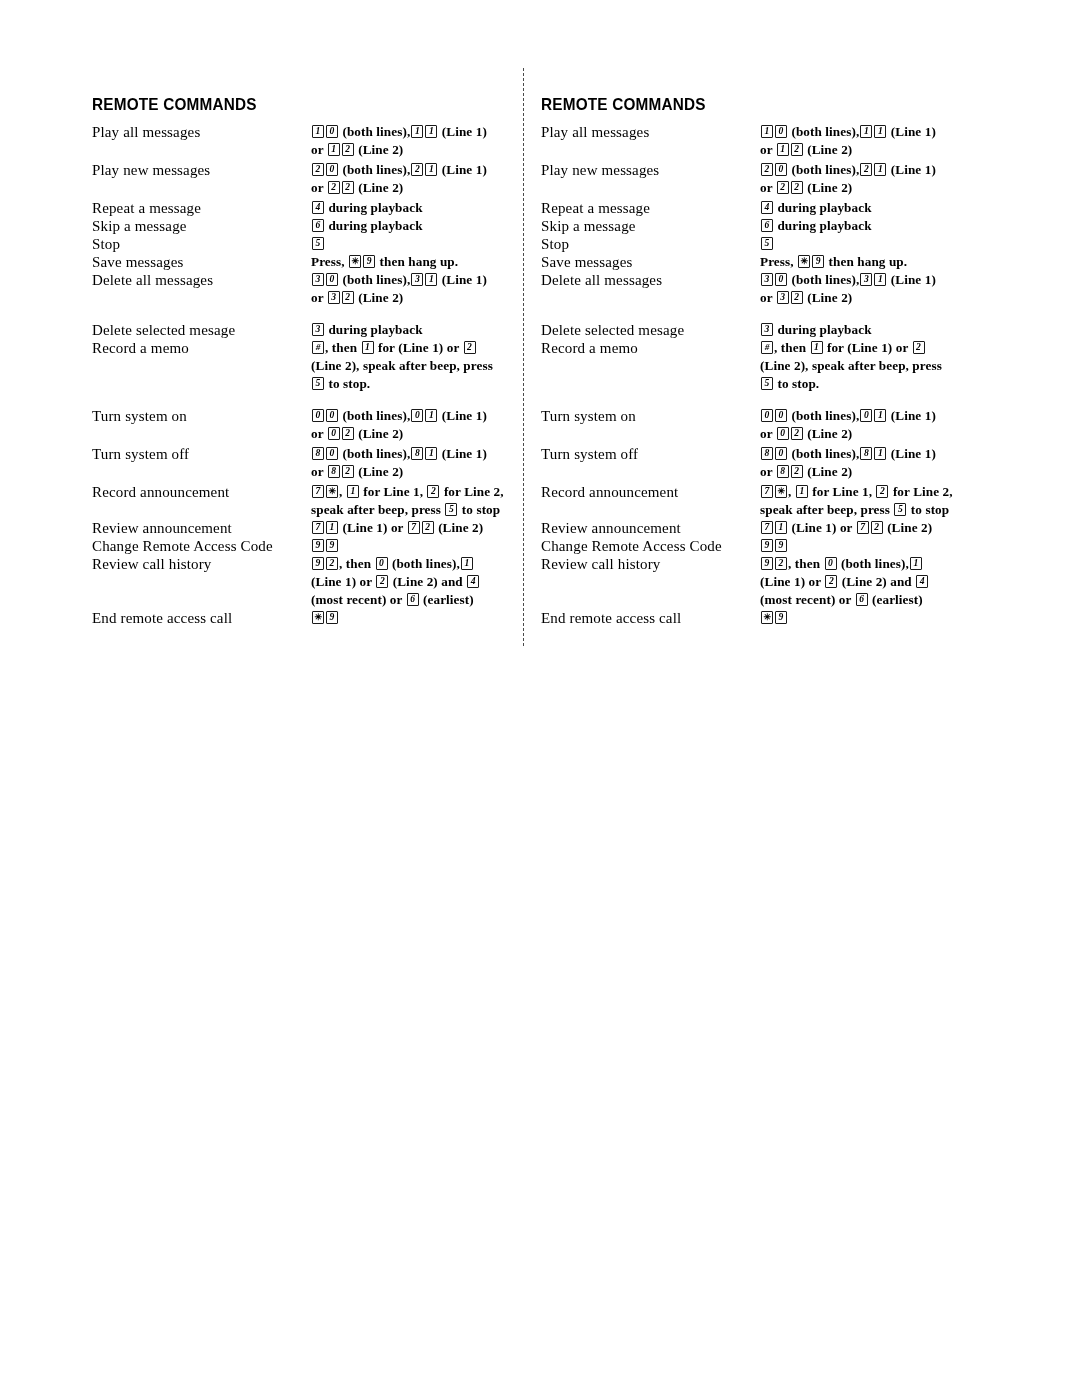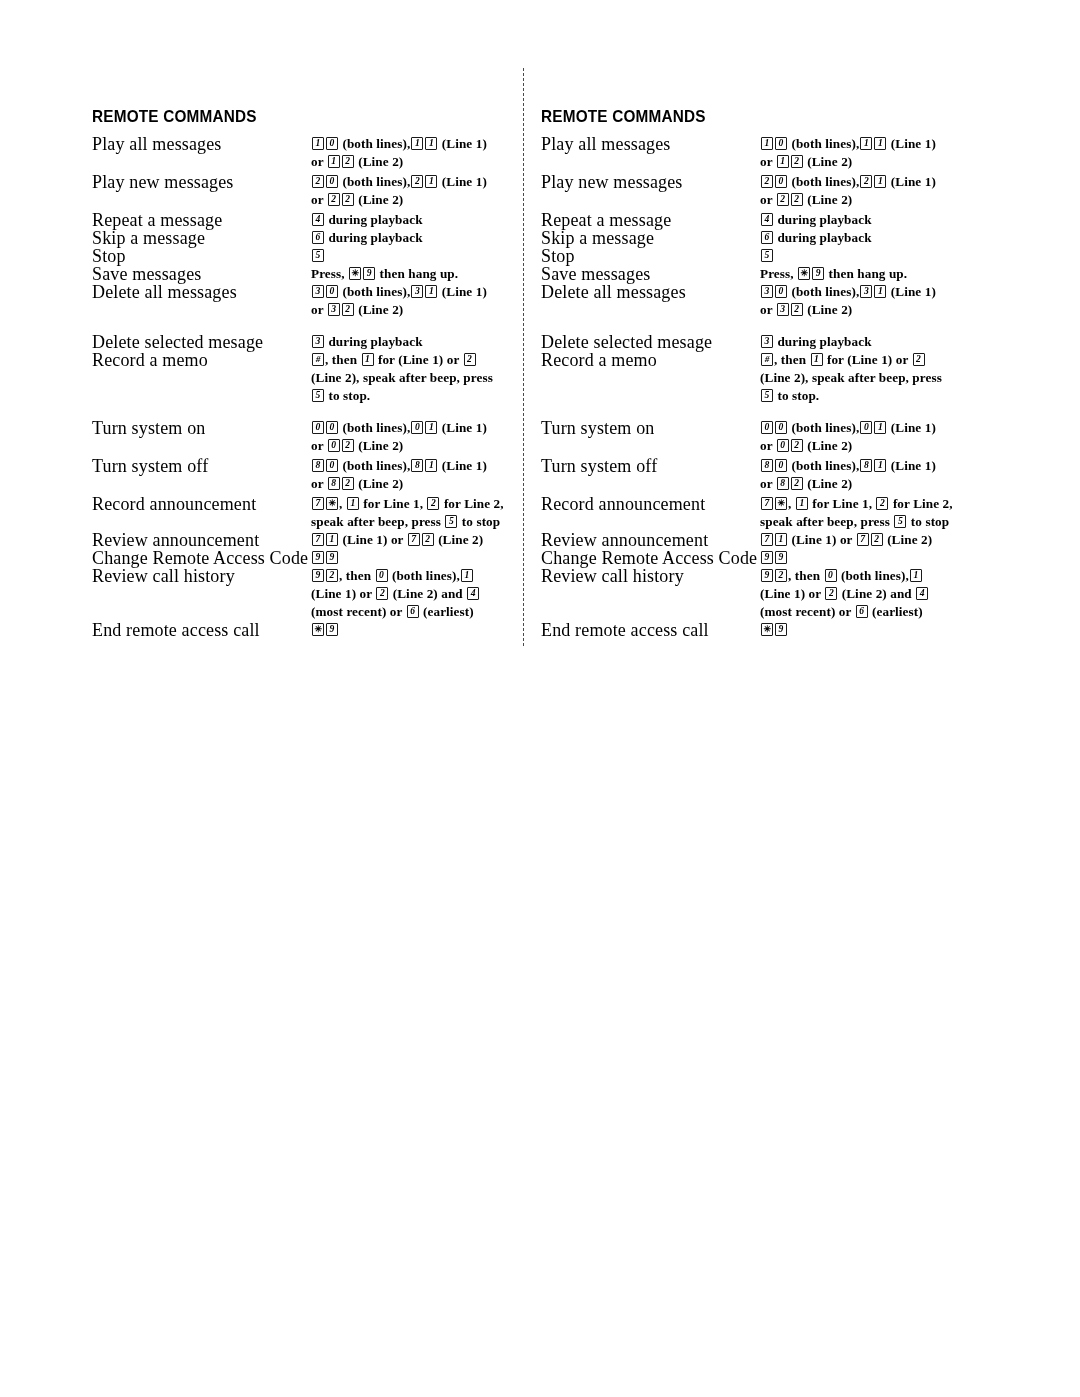--- a/index.html
+++ b/index.html
@@ -23,21 +23,21 @@
     left: 523px;
     top: 68px;
     width: 0;
     height: 578px;
     border-left: 1.4px dashed #4a4a4a;
   }
 
   
   .panel {
     position: absolute;
-    top: 108px;
+    top: 96px;
     width: 420px;
   }
   .panel-left  { left: 92px; }
   .panel-right { left: 541px; }
 
   .panel-title {
     font-family: "Liberation Sans", "DejaVu Sans", sans-serif;
     font-weight: bold;
     font-size: 16.5px;
     letter-spacing: 0.2px;
@@ -52,21 +52,21 @@
   .cmd-table {
     width: 420px;
     border-collapse: collapse;
   }
   .cmd-row > td {
     vertical-align: top;
     padding: 0;
   }
   .cmd-label {
     width: 219px;
-    font-size: 18px;
+    font-size: 15px;
     line-height: 18px;
     white-space: nowrap;
     letter-spacing: 0.15px;
   }
   .cmd-value {
     font-size: 13.2px;
     line-height: 18px;
     letter-spacing: 0.1px;
     font-weight: bold;
   }

